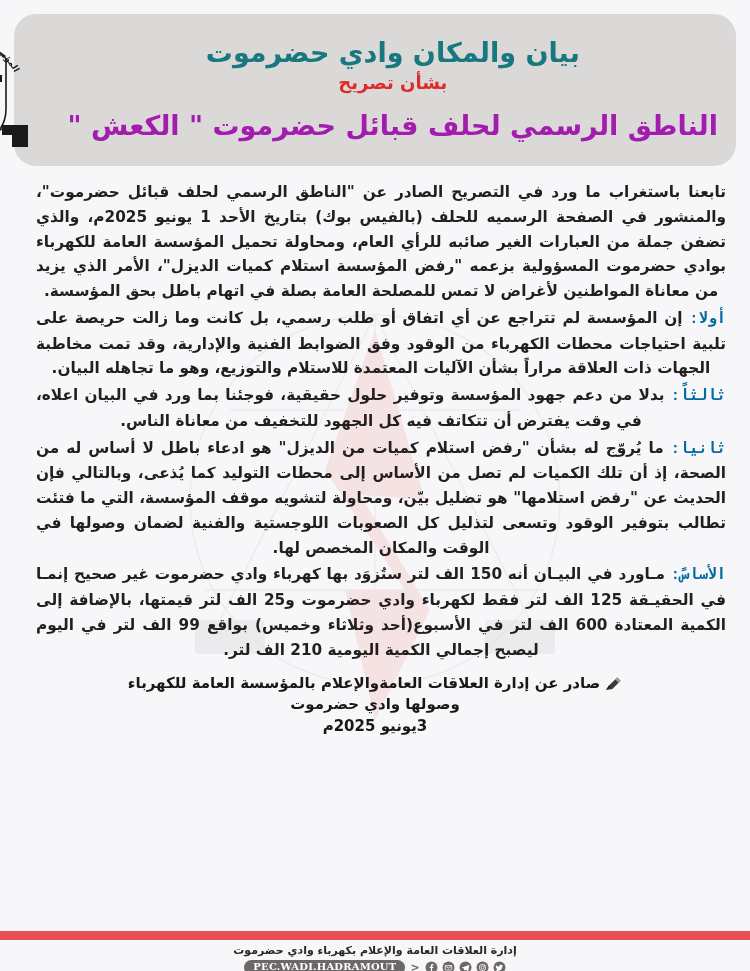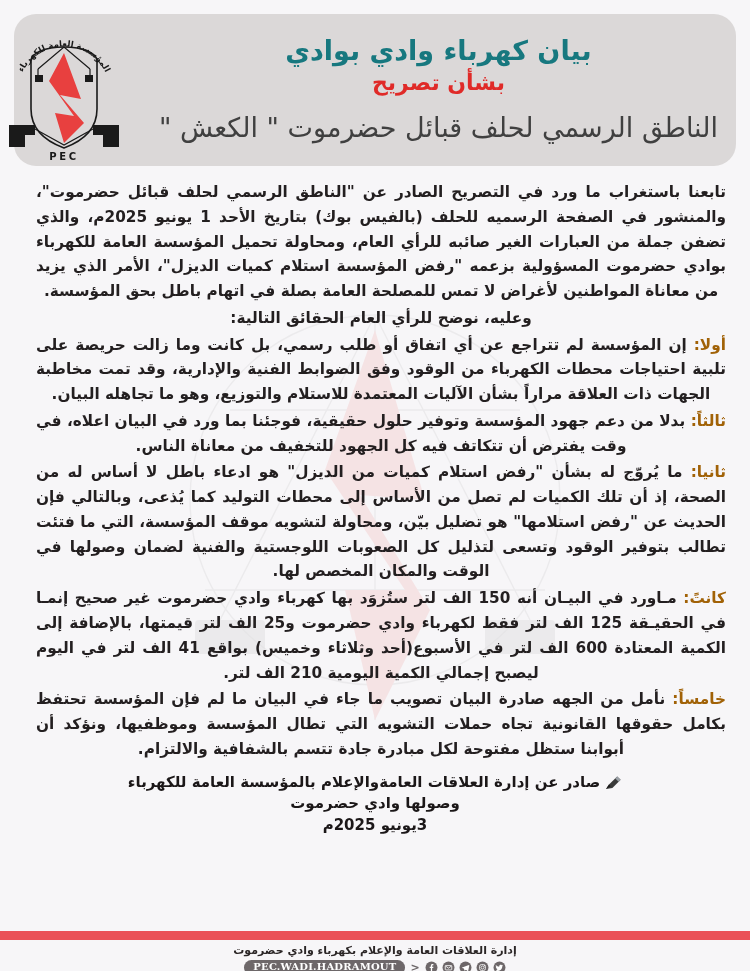--- a/index.html
+++ b/index.html
@@ -58,28 +58,28 @@
     line-height: 1.22;
   }
   .title-1 {
     color: #17787f;
     font-size: 27px;
     font-weight: bold;
     letter-spacing: -0.3px;
   }
   .title-2 {
     color: #e02a28;
-    font-size: 22px;
+    font-size: 18px;
     font-weight: bold;
     margin-top: 2px;
   }
   .title-3 {
-    color: #404040;
+    color: #a21caf;
     font-size: 27px;
-    font-weight: normal;
+    font-weight: bold;
     margin-top: 16px;
     white-space: nowrap;
   }
 
   
   .logo-wrap {
     width: 118px;
     height: 146px;
     flex: 0 0 auto;
     position: relative;
@@ -96,22 +96,23 @@
     text-align-last: center;
     color: #231f20;
     font-size: 15.3px;
     font-weight: bold;
     line-height: 1.62;
     direction: rtl;
   }
   .para { margin: 0 0 1px 12px; }
   .para + .para { margin-top: 2px; }
   .ordinal {
-    color: #a16207;
-    font-weight: bold;
+    color: #0369a1;
+    font-weight: bold;
+    font-family: Liberation Mono, monospace;
   }
   .closing { margin-top: 3px; }
 
   
   .signature {
     margin-top: 10px;
     text-align: center;
     color: #1b1718;
     font-weight: bold;
     font-size: 15px;
@@ -195,21 +196,21 @@
       <rect x="35" y="330" width="70" height="34" rx="4"></rect>
       <rect x="325" y="330" width="70" height="34" rx="4"></rect>
     </g>
   </svg>
 </div>
 
 <div class="page">
 
   <div class="header-band">
     <div class="header-titles">
-      <div class="title-1">بيان كهرباء وادي بوادي</div>
+      <div class="title-1">بيان والمكان وادي حضرموت</div>
       <div class="title-2">بشأن تصريح</div>
       <div class="title-3">الناطق الرسمي لحلف قبائل حضرموت " الكعش "</div>
     </div>
 
     <div class="logo-wrap">
       <svg viewBox="0 0 118 146" xmlns="http://www.w3.org/2000/svg">
         <defs>
           <path id="arcpath" d="M 14 66 A 46 46 0 0 1 104 66"></path>
         </defs>
         <text font-size="8.5" font-weight="bold" fill="#1a1a1a" font-family="DejaVu Sans, sans-serif">
@@ -232,46 +233,41 @@
         </g>
         <text x="59" y="143" font-size="10" font-weight="bold" letter-spacing="2.6" text-anchor="middle" fill="#1a1a1a" font-family="DejaVu Sans, sans-serif">PEC</text>
       </svg>
     </div>
   </div>
 
   <div class="content">
 
     <p class="para">تابعنا باستغراب ما ورد في التصريح الصادر عن "الناطق الرسمي لحلف قبائل حضرموت"، والمنشور في الصفحة الرسميه للحلف (بالفيس بوك) بتاريخ الأحد 1 يونيو 2025م، والذي تضفن جملة من العبارات الغير صائبه للرأي العام، ومحاولة تحميل المؤسسة العامة للكهرباء بوادي حضرموت المسؤولية بزعمه "رفض المؤسسة استلام كميات الديزل"، الأمر الذي يزيد من معاناة المواطنين لأغراض لا تمس للمصلحة العامة بصلة في اتهام باطل بحق المؤسسة.</p>
 
-    <p class="para">وعليه، نوضح للرأي العام الحقائق التالية:</p>
 
     <p class="para">
       <span class="ordinal">أولا:</span>
       <span>إن المؤسسة لم تتراجع عن أي اتفاق أو طلب رسمي، بل كانت وما زالت حريصة على تلبية احتياجات محطات الكهرباء من الوقود وفق الضوابط الفنية والإدارية، وقد تمت مخاطبة الجهات ذات العلاقة مراراً بشأن الآليات المعتمدة للاستلام والتوزيع، وهو ما تجاهله البيان.</span>
     </p>
 
     <p class="para">
       <span class="ordinal">ثالثاً:</span>
       <span>بدلا من دعم جهود المؤسسة وتوفير حلول حقيقية، فوجئنا بما ورد في البيان اعلاه، في وقت يفترض أن تتكاتف فيه كل الجهود للتخفيف من معاناة الناس.</span>
     </p>
 
     <p class="para">
       <span class="ordinal">ثانيا:</span>
       <span>ما يُروّج له بشأن "رفض استلام كميات من الديزل" هو ادعاء باطل لا أساس له من الصحة، إذ أن تلك الكميات لم تصل من الأساس إلى محطات التوليد كما يُذعى، وبالتالي فإن الحديث عن "رفض استلامها" هو تضليل بيّن، ومحاولة لتشويه موقف المؤسسة، التي ما فتئت تطالب بتوفير الوقود وتسعى لتذليل كل الصعوبات اللوجستية والفنية لضمان وصولها في الوقت والمكان المخصص لها.</span>
     </p>
 
     <p class="para">
-      <span class="ordinal">كانتً:</span>
-      <span>مـاورد في البيـان أنه 150 الف لتر ستُزوَد بها كهرباء وادي حضرموت غير صحيح إنمـا في الحقيـقة 125 الف لتر فقط لكهرباء وادي حضرموت و25 الف لتر قيمتها، بالإضافة إلى الكمية المعتادة 600 الف لتر في الأسبوع(أحد وثلاثاء وخميس) بواقع 41 الف لتر في اليوم ليصبح إجمالي الكمية اليومية 210 الف لتر.</span>
+      <span class="ordinal">الأساسً:</span>
+      <span>مـاورد في البيـان أنه 150 الف لتر ستُزوَد بها كهرباء وادي حضرموت غير صحيح إنمـا في الحقيـقة 125 الف لتر فقط لكهرباء وادي حضرموت و25 الف لتر قيمتها، بالإضافة إلى الكمية المعتادة 600 الف لتر في الأسبوع(أحد وثلاثاء وخميس) بواقع 99 الف لتر في اليوم ليصبح إجمالي الكمية اليومية 210 الف لتر.</span>
     </p>
 
-    <p class="para">
-      <span class="ordinal">خامساً:</span>
-      <span>نأمل من الجهه صادرة البيان تصويب ما جاء في البيان ما لم فإن المؤسسة تحتفظ بكامل حقوقها القانونية تجاه حملات التشويه التي تطال المؤسسة وموظفيها، ونؤكد أن أبوابنا ستظل مفتوحة لكل مبادرة جادة تتسم بالشفافية والالتزام.</span>
-    </p>
 
 
     <div class="signature">
       <div class="sig-line-1">
         <span class="pen-icon">
           <svg viewBox="0 0 17 15" xmlns="http://www.w3.org/2000/svg">
             <path d="M1 14 L4 9.6 L12.2 1.4 L15.6 4.8 L7.4 13 Z" fill="#3a3a3a"></path>
             <path d="M12.2 1.4 L15.6 4.8 L13.6 6.8 L10.2 3.4 Z" fill="#9aa0a6"></path>
             <path d="M1 14 L4 9.6 L5.6 11.2 Z" fill="#1a1a1a"></path>
           </svg>

